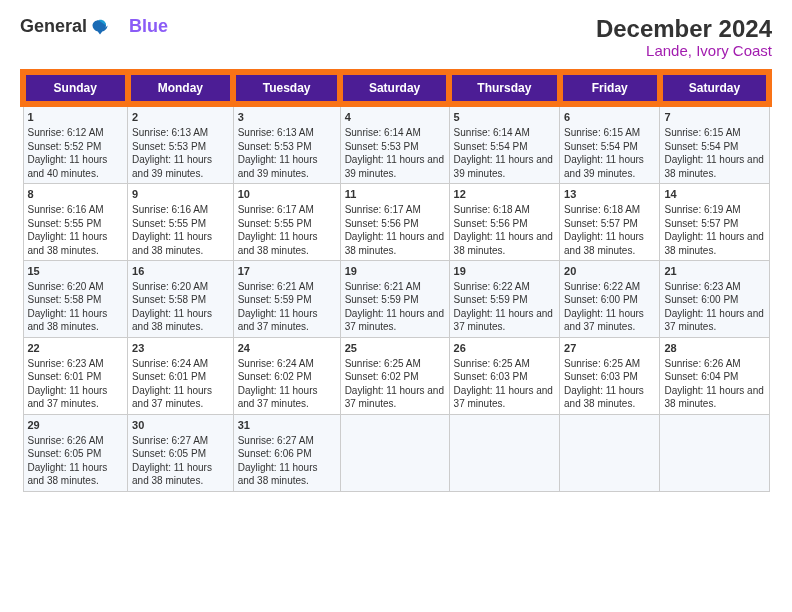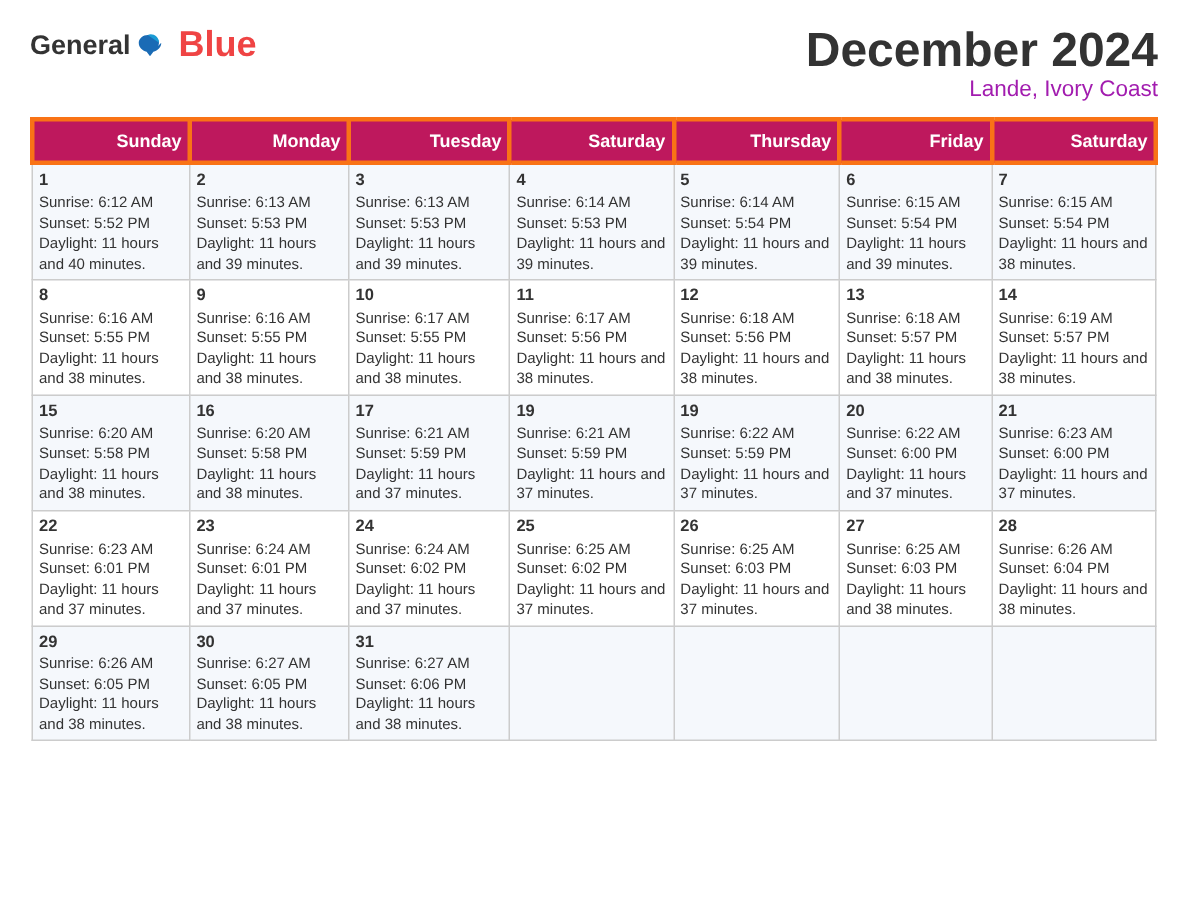--- a/index.html
+++ b/index.html
@@ -34,42 +34,42 @@
     }
     .logo-icon {
       width: 18px;
       height: 18px;
       margin-left: 2px;
     }
     .title-section {
       text-align: right;
     }
     .main-title {
-      font-size: 32px;
+      font-size: 24px;
       font-weight: bold;
       color: #333;
       line-height: 1.1;
     }
     .subtitle {
       font-size: 15px;
       color: #a21caf;
     }
     table {
       width: 100%;
       border-collapse: collapse;
       font-size: 10.5px;
     }
     thead tr th {
-      background-color: #be185d;
+      background-color: #4c1d95;
       color: #fff;
       padding: 6px 4px;
-      text-align: right;
+      text-align: center;
       font-size: 12px;
       font-weight: bold;
-      border: 3px solid #f97316;
+      border: 6px solid #f97316;
     }
     tbody tr td {
       border: 1px solid #ccc;
       padding: 3px 4px;
       vertical-align: top;
       line-height: 1.35;
       color: #333;
       font-size: 10px;
     }
     tbody tr:nth-child(odd) td {
@@ -93,21 +93,21 @@
 
 <div class="page">
   <div class="header">
     <div class="logo">
       <div class="logo-text">
         <span style="font-size:18px;font-weight:bold;color:#333;">General</span>
         <svg class="logo-icon" viewBox="0 0 24 24" width="22" height="22">
           <path d="M12 3 C16 3, 20 6, 20 10 C20 12, 19 13, 18 14 L22 10 C22 14, 19 17, 15 18 L12 22 L9 18 C5 17, 2 14, 2 10 C2 6, 6 3, 10 3 Z" fill="#1a6bb5"></path>
           <path d="M10 3 C14 1, 20 4, 20 10" fill="#1a9bd4" stroke="none"></path>
         </svg>
-        <span style="font-size:24px;font-weight:bold;color:#ef4444;margin-left:8px;">Blue</span>
+        <span style="font-size:18px;font-weight:bold;color:#8b5cf6;margin-left:18px;">Blue</span>
       </div>
     </div>
     <div class="title-section">
       <div class="main-title">December 2024</div>
       <div class="subtitle">Lande, Ivory Coast</div>
     </div>
   </div>
 
   <table>
     <thead>

